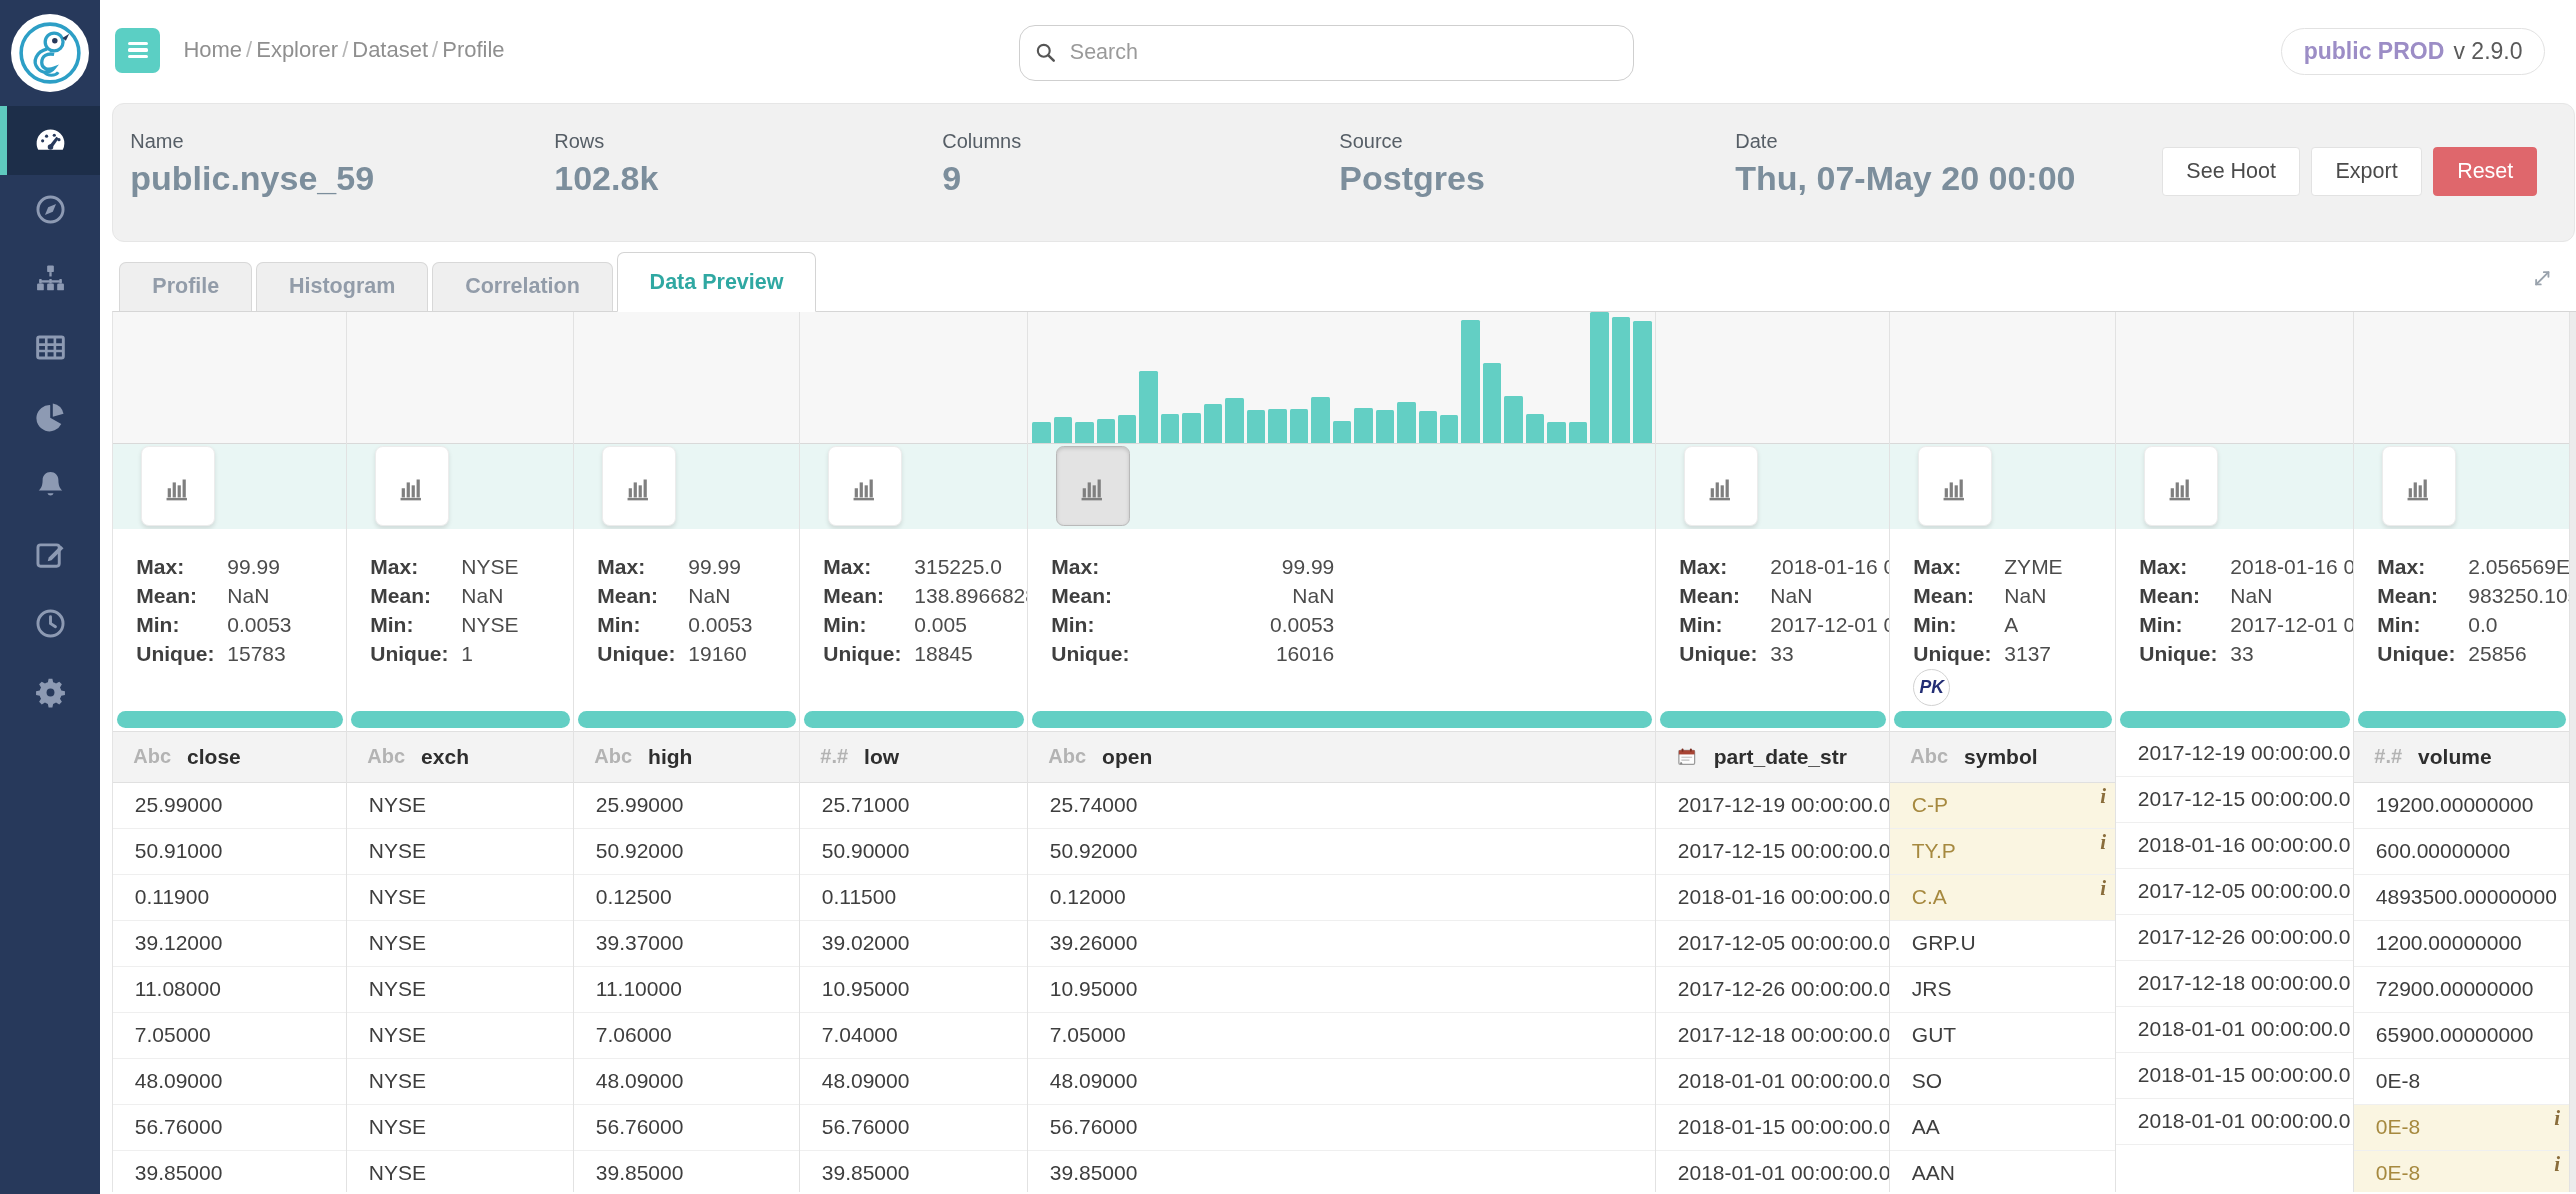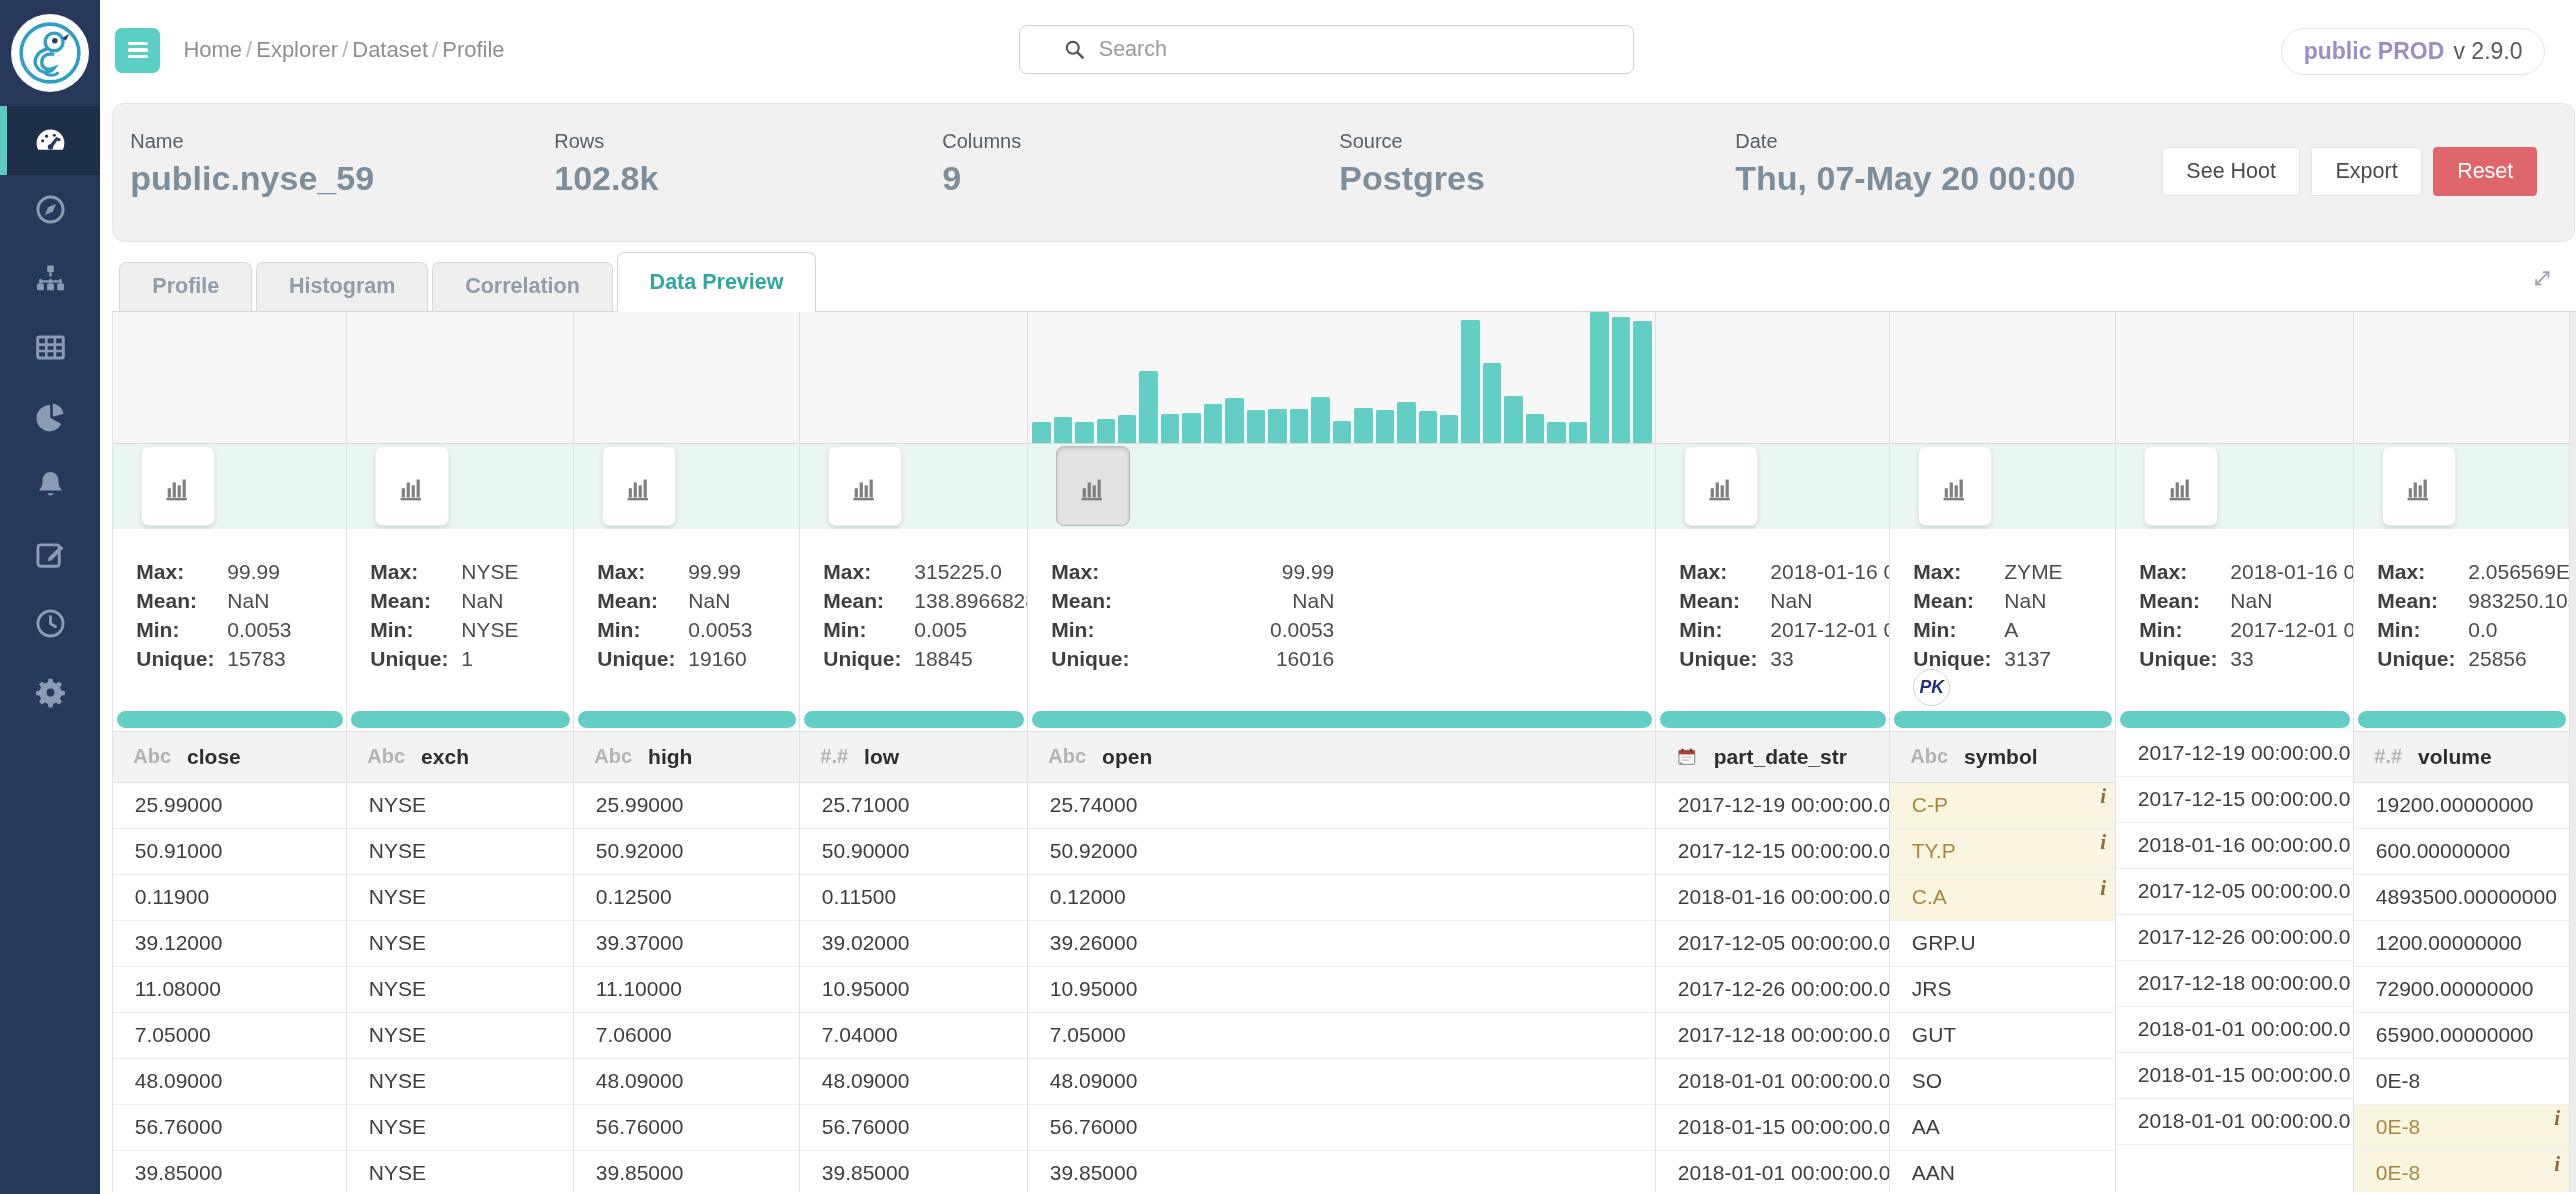--- a/index.html
+++ b/index.html
@@ -13,21 +13,21 @@
   .side-item.active{background:#1d2e49;color:#ffffff;}
   .side-item.active::before{content:"";position:absolute;left:0;top:0;bottom:0;width:7px;background:#5fcabf;}
   
   .main{margin-left:100px;position:relative;width:2476px;}
   .topbar{height:100px;position:relative;display:flex;align-items:center;padding-left:15.4px;box-sizing:border-box;background:#fff;}
   .hamburger{width:45px;height:45px;background:#5bcfc4;border:none;border-radius:7px;display:flex;flex-direction:column;align-items:center;justify-content:center;gap:3.8px;cursor:pointer;}
   .hamburger span{display:block;width:20px;height:3.1px;background:#fff;border-radius:1.5px;}
   .breadcrumb{margin-left:23px;font-size:22px;color:#9b9b9b;display:flex;gap:4px;white-space:nowrap;}
   .breadcrumb .bc-item{color:#8f8f8f;cursor:pointer;}
   .breadcrumb .bc-sep{color:#b5b5b5;}
-  .searchbox{position:absolute;left:919px;top:24.6px;width:615px;height:49px;border:1.5px solid #cfcfcf;border-radius:8px;display:flex;align-items:center;background:#fff;box-sizing:border-box;padding-left:29px;}
+  .searchbox{position:absolute;left:919px;top:24.6px;width:615px;height:56px;border:1.5px solid #cfcfcf;border-radius:16px;display:flex;align-items:center;background:#fff;box-sizing:border-box;}
   .searchbox svg{margin:0 10.8px 0 14px;flex:none;}
   .searchbox input{border:none;outline:none;flex:1;font-size:21.5px;color:#444;font-family:"Liberation Sans",sans-serif;background:transparent;}
   .searchbox input::placeholder{color:#9a9a9a;}
   .ver-badge{position:absolute;right:31px;top:28px;height:45px;border:1.5px solid #e2e2e2;border-radius:24.6px;display:flex;align-items:center;padding:0 21.5px;gap:9.2px;font-size:23px;background:#fff;}
   .ver-env{color:#9c8dc6;font-weight:700;}
   .ver-num{color:#5a5a5a;}
   
   .summary{margin:3.1px 0 0 12.3px;width:2461px;height:137px;background:#f1f1f1;border:1.5px solid #e6e6e6;border-radius:12px;position:relative;box-sizing:content-box;}
   .sum-field{position:absolute;top:26px;}
   .sum-label{font-size:20px;color:#565e66;}
@@ -42,21 +42,21 @@
   .expand-ic{position:absolute;right:21.5px;bottom:17px;cursor:pointer;}
   
   .grid{margin-left:12.3px;width:2464px;height:881px;border-top:1.5px solid #d6d6d6;border-left:1.5px solid #e4e4e4;display:flex;position:relative;overflow:hidden;background:#fff;box-sizing:border-box;}
   .col{flex:none;box-sizing:border-box;border-right:1.5px solid #e2e2e2;}
   .hist-zone{height:132px;background:#f7f7f7;border-bottom:1.5px solid #d9d9d9;display:flex;align-items:flex-end;padding:0 2.3px;box-sizing:border-box;}
   .hbar{flex:1;margin:0 1.5px;background:#63cfc4;border-radius:1.5px 1.5px 0 0;}
   .icon-zone{height:85px;background:#e9f6f4;display:flex;align-items:center;padding-left:28px;box-sizing:border-box;}
   .chart-btn{width:74px;height:80px;background:#fff;border:1.5px solid #ececec;border-radius:7.7px;box-shadow:0 2.3px 4.6px rgba(0,0,0,.10);display:flex;align-items:center;justify-content:center;cursor:pointer;}
   .chart-btn.active{background:#e3e3e3;border-color:#b9b9b9;box-shadow:inset 0 1.5px 3.8px rgba(0,0,0,.15);}
   .stats-zone{height:179px;background:#fff;padding:26px 0 0 23px;box-sizing:border-box;position:relative;overflow:hidden;}
-  .stat-row{display:flex;height:29px;font-size:21px;color:#4c4c4c;white-space:nowrap;overflow:hidden;align-items:flex-end;}
+  .stat-row{display:flex;height:29px;font-size:21px;color:#4c4c4c;white-space:nowrap;overflow:hidden;align-items:flex-start;}
   .stat-lab{width:91px;font-weight:700;color:#3f3f3f;flex:none;}
   .stat-val{overflow:hidden;white-space:nowrap;}
   .col.selected .stat-val{width:192px;text-align:right;flex:none;}
   .pk-badge{position:absolute;left:23px;top:140px;width:35px;height:35px;border:1.5px solid #d2d2d2;border-radius:50%;display:flex;align-items:center;justify-content:center;font-style:italic;font-weight:700;font-size:17.7px;color:#232e74;background:#fff;}
   .teal-zone{height:23px;background:#fff;display:flex;align-items:center;padding:0 3.8px;box-sizing:border-box;}
   .teal-bar{height:17px;width:100%;background:#63cfc4;border-radius:8.5px;}
   .head-zone{height:52px;background:#f3f3f3;border-top:1.5px solid #e0e0e0;border-bottom:1.5px solid #e0e0e0;display:flex;align-items:center;padding-left:20px;gap:16px;box-sizing:border-box;white-space:nowrap;overflow:hidden;}
   .type-label{color:#b3b3b3;font-weight:700;font-size:20px;flex:none;}
   .col-name{font-weight:700;font-size:21px;color:#2e2e2e;}
   .cell{height:46px;border-bottom:1.5px solid #efefef;display:flex;align-items:center;padding-left:21.5px;font-size:21px;color:#3e3e3e;box-sizing:border-box;position:relative;white-space:nowrap;overflow:hidden;}

